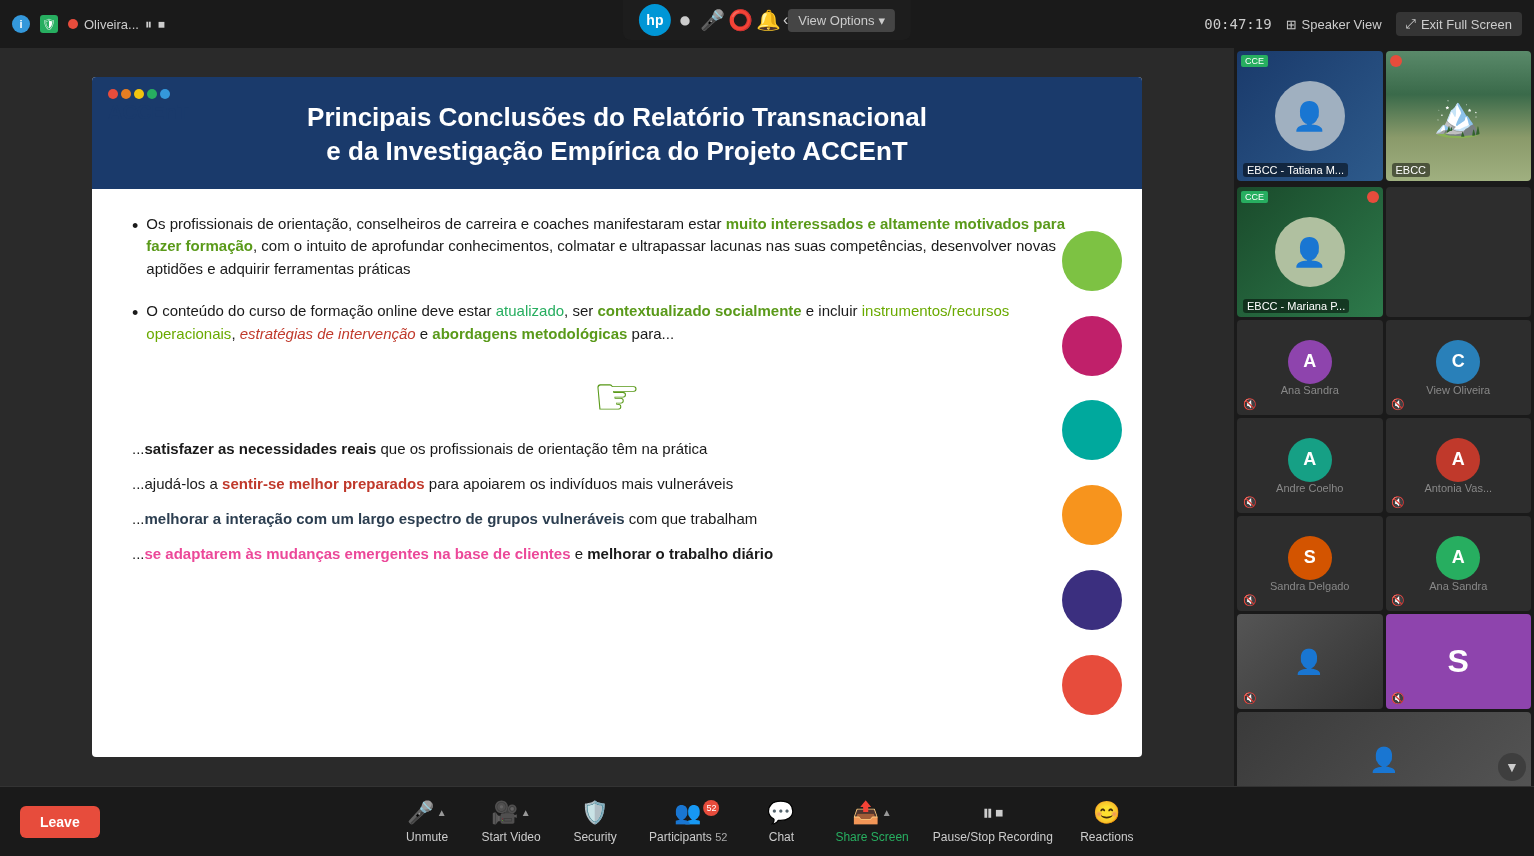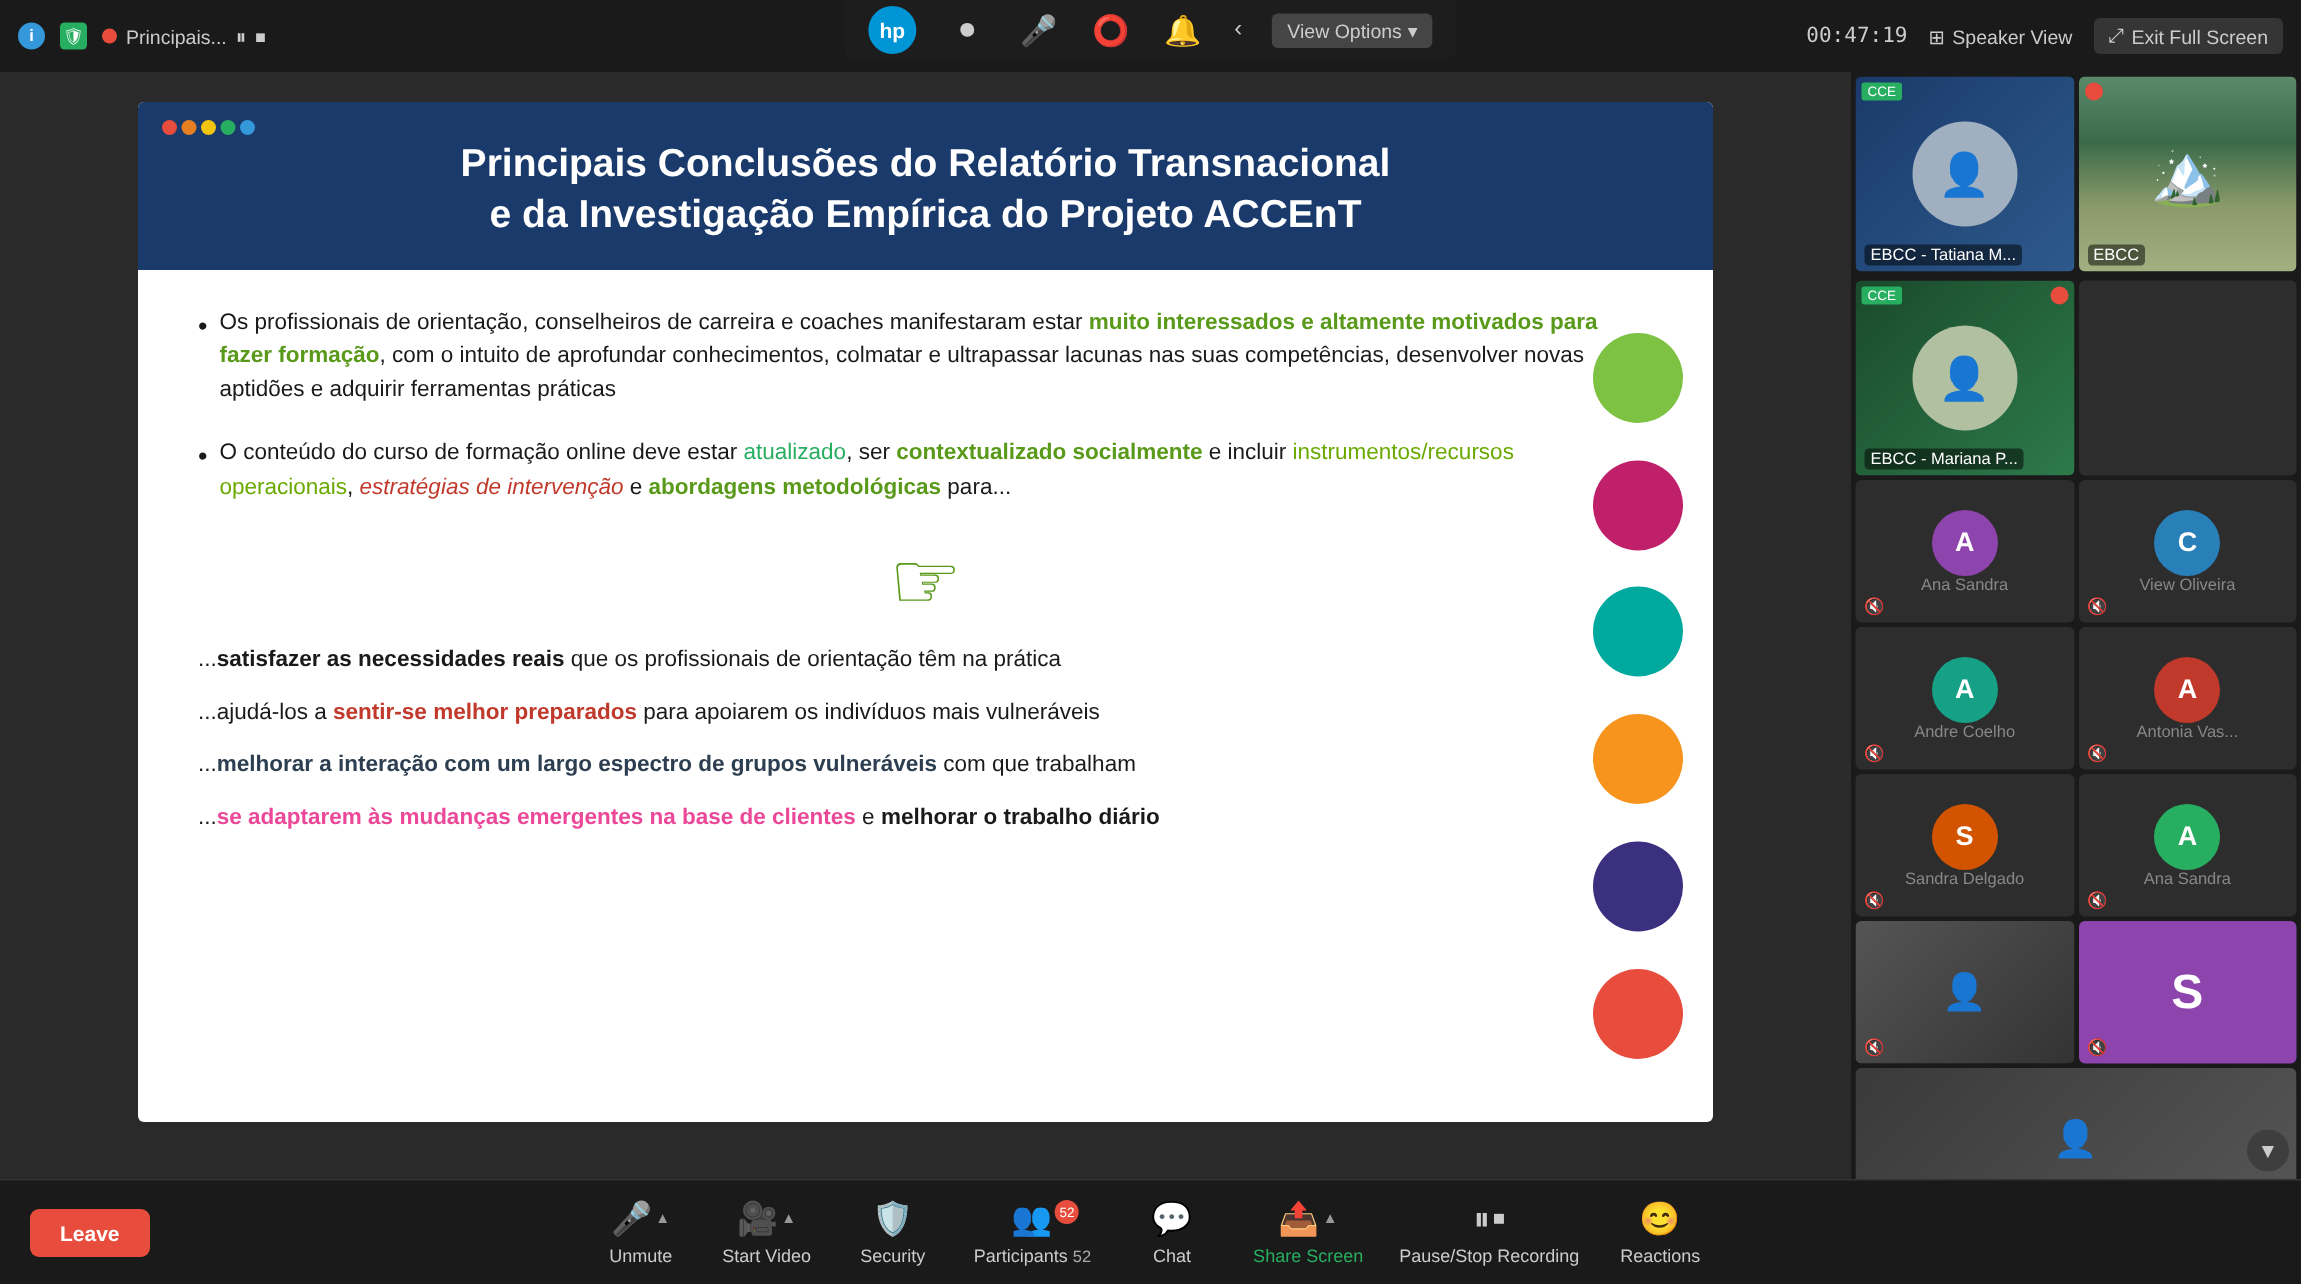--- a/index.html
+++ b/index.html
@@ -62,21 +62,20 @@
       position: absolute;
       top: 0;
       left: 50%;
       transform: translateX(-50%);
       display: flex;
       align-items: center;
       background: rgba(30,30,30,0.95);
       border-bottom-left-radius: 8px;
       border-bottom-right-radius: 8px;
       padding: 4px 16px;
-      gap: 20px;
       z-index: 100;
     }
     .center-toolbar .hp-logo {
       width: 32px; height: 32px;
       background: #0096d6;
       border-radius: 50%;
       display: flex; align-items: center; justify-content: center;
       color: white; font-weight: bold; font-size: 14px;
     }
     .toolbar-icon {
@@ -127,21 +126,21 @@
     }
 
     
     .main-area {
       position: absolute;
       top: 48px;
       left: 0;
       right: 300px;
       bottom: 70px;
       display: flex;
-      align-items: flex-start;
+      align-items: center;
       justify-content: center;
       background: #2a2a2a;
       padding: 20px;
     }
 
     
     .slide {
       background: white;
       width: 1050px;
       height: 680px;
@@ -394,21 +393,21 @@
   </style>
 </head>
 <body>
 
 <div class="top-bar">
   <div class="top-bar-left">
     <div class="info-icon-sm">i</div>
     <div class="shield-icon-sm">🛡</div>
     <div class="recording-badge">
       <div class="rec-dot"></div>
-      <span>Principais...</span>
+      <span>Oliveira...</span>
       <span style="color:#ccc;font-size:14px;">⏸</span>
       <span style="color:#ccc;font-size:14px;">⏹</span>
     </div>
   </div>
 
   <div class="center-toolbar">
     <div class="hp-logo">
       <span>hp</span>
     </div>
     <div class="toolbar-icon">⏺</div>

